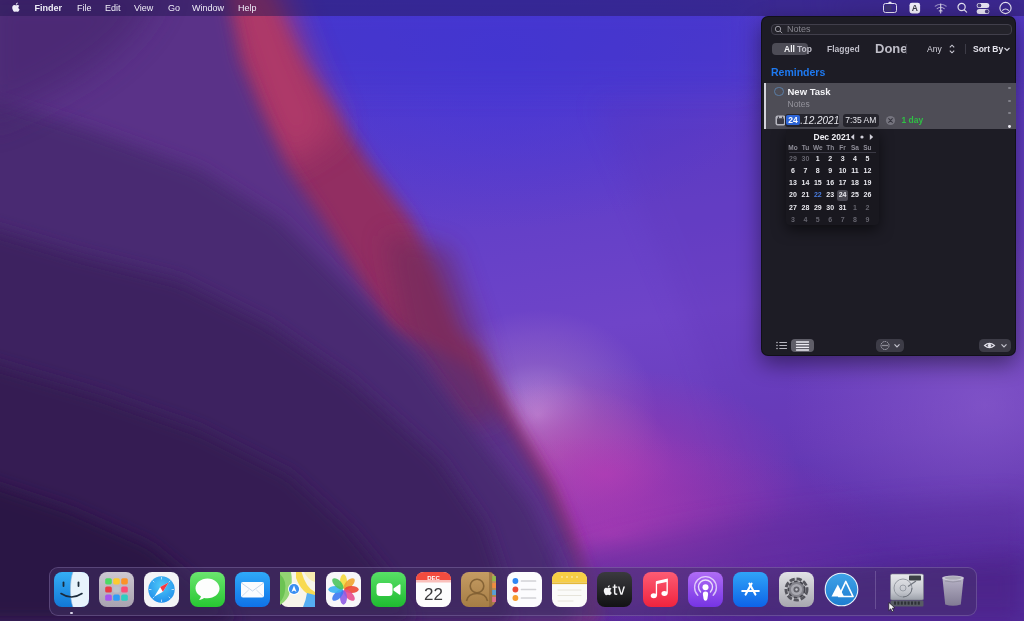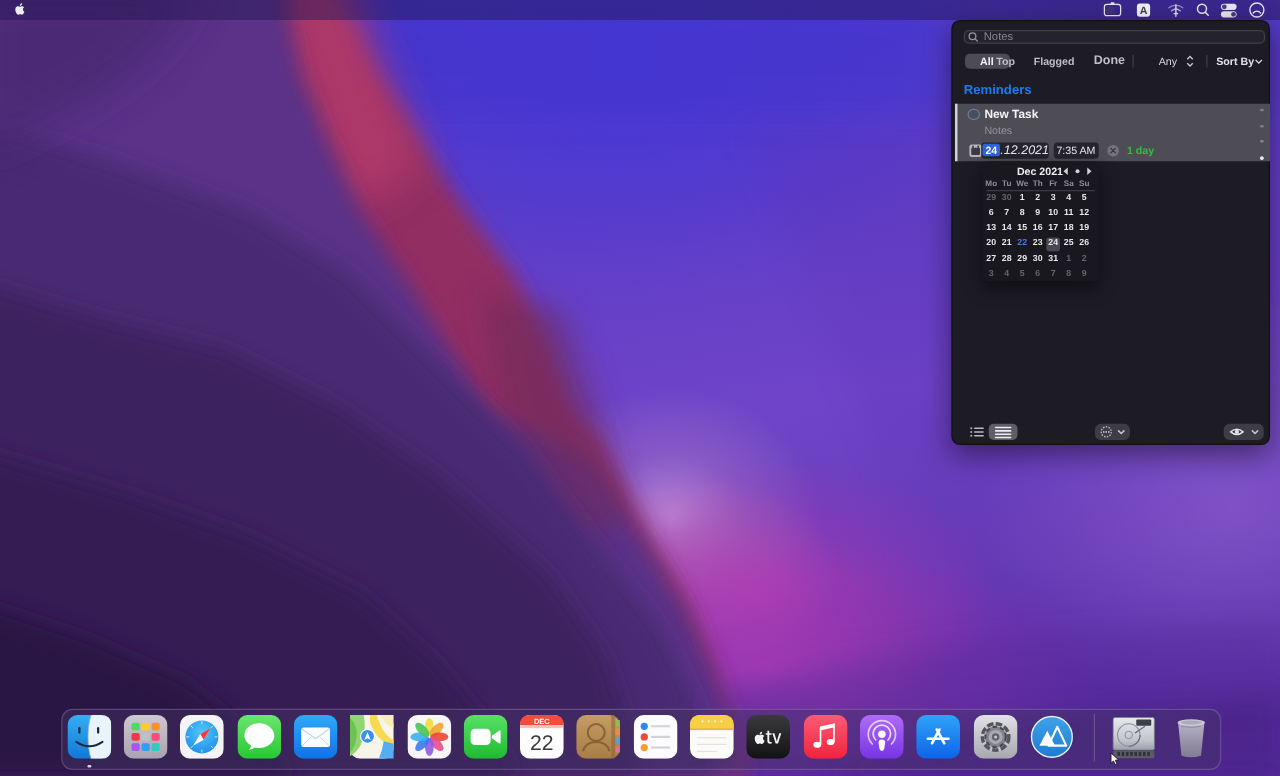--- a/index.html
+++ b/index.html
@@ -91,20 +91,29 @@
 
 <path d="M660,621 C740,580 850,565 1024,552 L1024,621 Z" fill="#4a2380" opacity="0.6" filter="url(#b12)"></path>
 <path d="M560,560 C680,520 820,505 1024,498 L1024,560 C860,560 700,575 600,595 Z" fill="#56299a" opacity="0.4" filter="url(#b12)"></path>
 </svg>
 
 <div class="abs" id="menubar" style="left:0;top:0;width:1024px;height:16px;background:rgba(36,24,84,0.48);"></div>
 <svg class="abs" width="1024" height="16" viewBox="0 0 1024 16" style="left:0;top:0">
 
   <path d="M18.6 4.6 c0.5-0.6 0.8-1.4 0.7-2.2 c-0.7 0.03-1.5 0.46-2 1.05 c-0.44 0.52-0.83 1.36-0.73 2.16 c0.78 0.06 1.57-0.4 2.03-1.01 Z M19.3 5.9 c-1.1-0.07-2.04 0.63-2.57 0.63 c-0.53 0-1.33-0.6-2.2-0.58 c-1.13 0.02-2.17 0.66-2.75 1.67 c-1.18 2.04-0.31 5.06 0.83 6.72 c0.56 0.81 1.22 1.72 2.09 1.69 c0.84-0.03 1.16-0.54 2.17-0.54 c1.01 0 1.3 0.54 2.19 0.52 c0.9-0.02 1.48-0.82 2.03-1.64 c0.64-0.94 0.9-1.85 0.91-1.9 c-0.02-0.01-1.75-0.67-1.77-2.65 c-0.02-1.66 1.35-2.45 1.41-2.49 c-0.77-1.13-1.97-1.41-2.34-1.43 Z" fill="#efedf8" transform="translate(4.6,0.9) scale(0.68)"></path>
 </svg>
+<div class="abs" style="left:0;top:0;width:1024px;height:16px;color:#efedf8;font-size:9px;line-height:16px;">
+  <span class="abs" style="left:34.5px;font-weight:bold;">Finder</span>
+  <span class="abs" style="left:77px;">File</span>
+  <span class="abs" style="left:105px;">Edit</span>
+  <span class="abs" style="left:134px;">View</span>
+  <span class="abs" style="left:168px;">Go</span>
+  <span class="abs" style="left:192px;">Window</span>
+  <span class="abs" style="left:238px;">Help</span>
+</div>
 <svg class="abs" width="160" height="16" viewBox="0 0 160 16" style="left:864px;top:0">
 
   <g stroke="#e6e3f2" fill="none" stroke-width="1">
     <rect x="19.5" y="3.5" width="13" height="9" rx="2"></rect>
     <rect x="21" y="5" width="6.5" height="6" fill="#3f3670" stroke="none" opacity="0.9"></rect>
     <rect x="24.5" y="1.8" width="3" height="1.6" rx="0.5" fill="#e6e3f2" stroke="none"></rect>
   </g>
 
   <rect x="45.5" y="2.8" width="10.6" height="10.6" rx="2.4" fill="#f0eef9"></rect>
   <text x="50.8" y="11.4" font-size="8.5" font-weight="bold" fill="#3d3d49" text-anchor="middle" font-family="Liberation Sans">A</text>
@@ -460,21 +469,21 @@
 <div class="abs" style="left:770.5px;top:23.5px;width:241px;height:11.5px;border:1px solid #413f4b;border-radius:4px;background:rgba(255,255,255,0.03);"></div>
 <svg class="abs" width="10" height="10" viewBox="0 0 10 10" style="left:774px;top:25px">
   <circle cx="4" cy="4" r="2.7" fill="none" stroke="#97969f" stroke-width="1"></circle>
   <line x1="6" y1="6" x2="8.2" y2="8.2" stroke="#97969f" stroke-width="1"></line>
 </svg>
 <div class="abs" style="left:787px;top:24px;font-size:9px;color:#87868f;line-height:11px;">Notes</div>
 
 <div class="abs" style="left:771.5px;top:42.5px;width:36px;height:12px;background:#4d4c56;border-radius:4px;color:#f4f4f7;font-size:8.5px;font-weight:bold;text-align:center;line-height:12px;">All</div>
 <div class="abs" style="left:797px;top:42.5px;font-size:8.5px;font-weight:bold;color:#bfbec8;line-height:12px;">Top</div>
 <div class="abs" style="left:827px;top:42.5px;font-size:8.5px;font-weight:bold;color:#bfbec8;line-height:12px;">Flagged</div>
-<div class="abs" style="left:875px;top:42.5px;font-size:10px;font-weight:bold;color:#bfbec8;line-height:12px;">Done</div>
+<div class="abs" style="left:875px;top:42.5px;font-size:13px;font-weight:bold;color:#bfbec8;line-height:12px;">Done</div>
 <div class="abs" style="left:905.5px;top:43.5px;width:1px;height:10px;background:#3d3c47;"></div>
 <div class="abs" style="left:927px;top:42.5px;font-size:8.5px;color:#d8d7e0;line-height:12px;">Any</div>
 <svg class="abs" width="8" height="12" viewBox="0 0 8 12" style="left:948px;top:42.5px">
   <path d="M1.8 4.4 L4 2.2 L6.2 4.4" fill="none" stroke="#c8c7d2" stroke-width="1.1"></path>
   <path d="M1.8 7.6 L4 9.8 L6.2 7.6" fill="none" stroke="#c8c7d2" stroke-width="1.1"></path>
 </svg>
 <div class="abs" style="left:964.5px;top:43.5px;width:1px;height:10px;background:#3d3c47;"></div>
 <div class="abs" style="left:973px;top:42.5px;font-size:8.5px;font-weight:bold;color:#e4e3ec;line-height:12px;">Sort By</div>
 <svg class="abs" width="8" height="12" viewBox="0 0 8 12" style="left:1003px;top:42.5px">
   <path d="M1.5 5 L4 7.5 L6.5 5" fill="none" stroke="#d8d7e2" stroke-width="1.1"></path>

